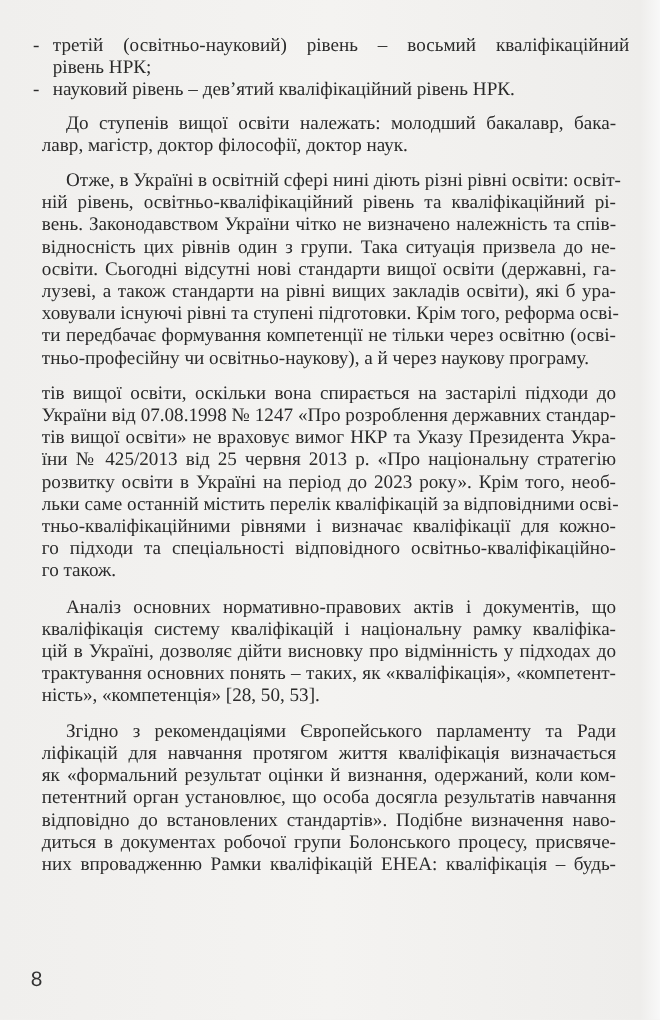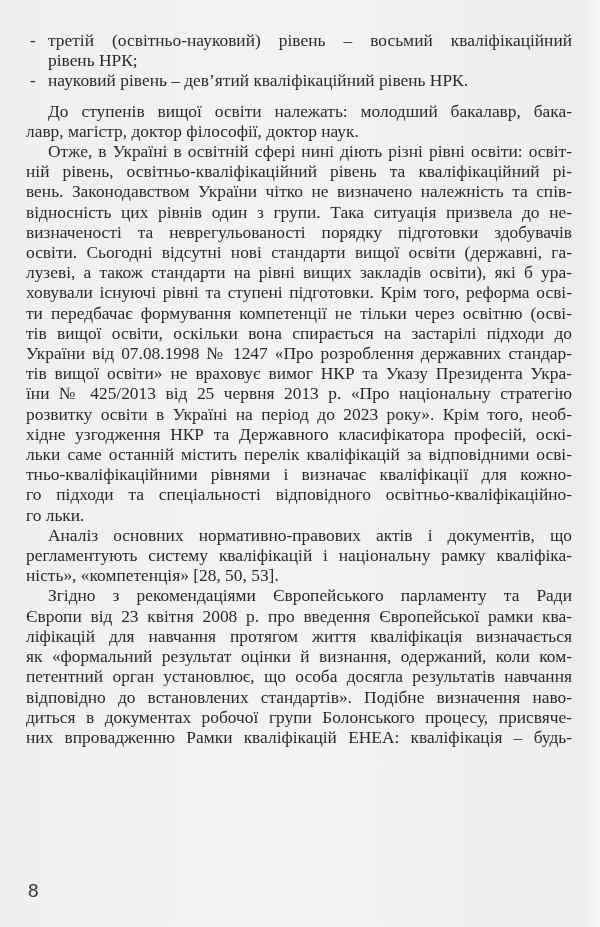--- a/index.html
+++ b/index.html
@@ -14,21 +14,21 @@
     position: absolute; left: 0; top: 0; width: 600px; height: 927px;
     background: linear-gradient(90deg, #f0efed 0%, #f4f3f1 50%, #eeedeb 97%, #f8f8f8 100%);
   }
   .text {
     position: absolute; left: 26px; top: 30px; width: 546px;
     font-size: 17.4px; line-height: 20.2px;
     text-align: justify;
   }
   .bullet { position: relative; padding-left: 22px; margin: 0; }
   .bullet .dash { position: absolute; left: 4px; top: 0; }
-  p { margin: 0; text-indent: 0; }
+  p { margin: 12px; text-indent: 0; }
   .pgap { margin-top: 10px; }
   .line { display: block; text-align: justify; text-align-last: justify; white-space: nowrap; }
   .line.last { text-align-last: left; }
   .pagenum {
     position: absolute; left: 28px; top: 880px;
     font-family: "Liberation Sans", sans-serif; font-size: 19px; color: #333;
   }
 </style>
 </head>
 <body>
@@ -49,49 +49,49 @@
     <p class="pgap">
       <span class="line" style="padding-left:22px">До ступенів вищої освіти належать: молодший бакалавр, бака-</span>
       <span class="line last">лавр, магістр, доктор філософії, доктор наук.</span>
     </p>
 
     <p>
       <span class="line" style="padding-left:22px">Отже, в Україні в освітній сфері нині діють різні рівні освіти: освіт-</span>
       <span class="line">ній рівень, освітньо-кваліфікаційний рівень та кваліфікаційний рі-</span>
       <span class="line">вень. Законодавством України чітко не визначено належність та спів-</span>
       <span class="line">відносність цих рівнів один з групи. Така ситуація призвела до не-</span>
-      <span class="line">визначеності та неврегульованості порядку підготовки здобувачів</span>
       <span class="line">освіти. Сьогодні відсутні нові стандарти вищої освіти (державні, га-</span>
       <span class="line">лузеві, а також стандарти на рівні вищих закладів освіти), які б ура-</span>
       <span class="line">ховували існуючі рівні та ступені підготовки. Крім того, реформа осві-</span>
       <span class="line">ти передбачає формування компетенції не тільки через освітню (осві-</span>
+      <span class="line last">тньо-професійну чи освітньо-наукову), а й через наукову програму.</span>
     </p>
 
     <p>
       <span class="line">тів вищої освіти, оскільки вона спирається на застарілі підходи до</span>
       <span class="line">України від 07.08.1998 № 1247 «Про розроблення державних стандар-</span>
       <span class="line">тів вищої освіти» не враховує вимог НКР та Указу Президента Укра-</span>
       <span class="line">їни № 425/2013 від 25 червня 2013 р. «Про національну стратегію</span>
       <span class="line">розвитку освіти в Україні на період до 2023 року». Крім того, необ-</span>
-      <span class="line">хідне узгодження НКР та Державного класифікатора професій, оскі-</span>
       <span class="line">льки саме останній містить перелік кваліфікацій за відповідними осві-</span>
       <span class="line">тньо-кваліфікаційними рівнями і визначає кваліфікації для кожно-</span>
       <span class="line">го підходи та спеціальності відповідного освітньо-кваліфікаційно-</span>
-      <span class="line last">го льки.</span>
+      <span class="line last">го також.</span>
     </p>
 
     <p>
       <span class="line" style="padding-left:22px">Аналіз основних нормативно-правових актів і документів, що</span>
-      <span class="line">регламентують систему кваліфікацій і національну рамку кваліфіка-</span>
+      <span class="line">кваліфікація систему кваліфікацій і національну рамку кваліфіка-</span>
+      <span class="line">цій в Україні, дозволяє дійти висновку про відмінність у підходах до</span>
+      <span class="line">трактування основних понять – таких, як «кваліфікація», «компетент-</span>
       <span class="line last">ність», «компетенція» [28, 50, 53].</span>
     </p>
 
     <p>
       <span class="line" style="padding-left:22px">Згідно з рекомендаціями Європейського парламенту та Ради</span>
-      <span class="line">Європи від 23 квітня 2008 р. про введення Європейської рамки ква-</span>
       <span class="line">ліфікацій для навчання протягом життя кваліфікація визначається</span>
       <span class="line">як «формальний результат оцінки й визнання, одержаний, коли ком-</span>
       <span class="line">петентний орган установлює, що особа досягла результатів навчання</span>
       <span class="line">відповідно до встановлених стандартів». Подібне визначення наво-</span>
       <span class="line">диться в документах робочої групи Болонського процесу, присвяче-</span>
       <span class="line">них впровадженню Рамки кваліфікацій EHEA: кваліфікація – будь-</span>
     </p>
   </div>
 
   <div class="pagenum">8</div>

